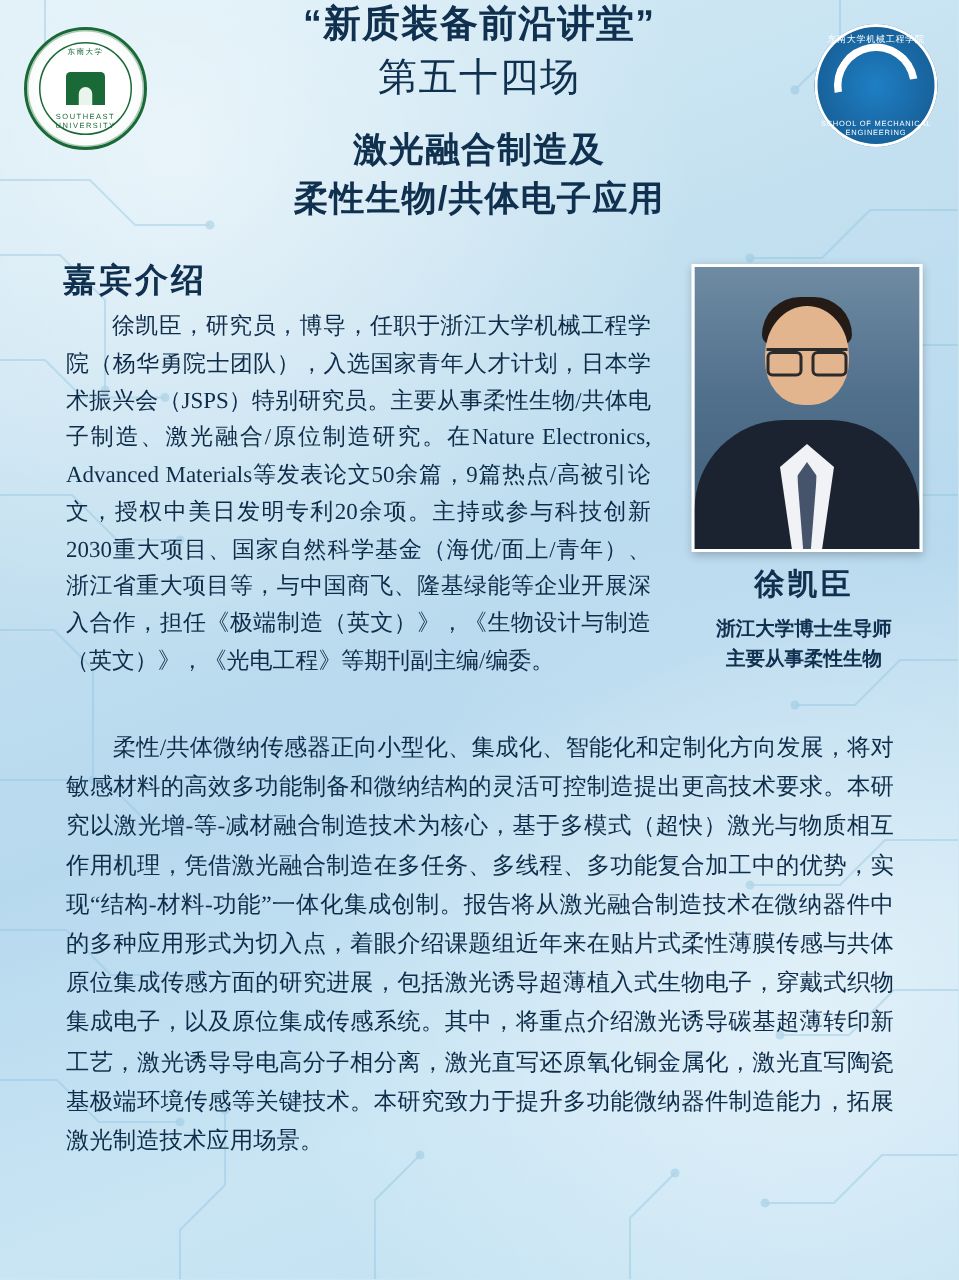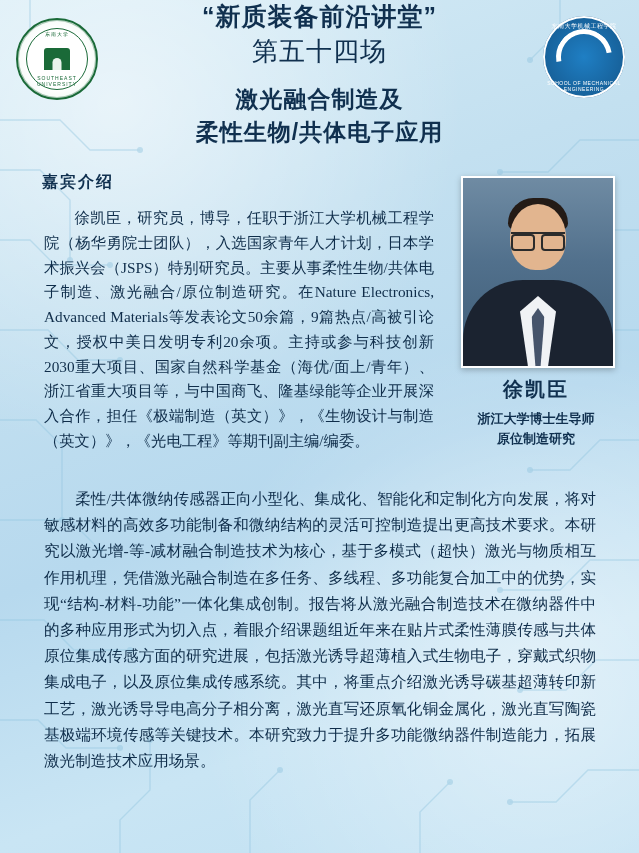--- a/index.html
+++ b/index.html
@@ -143,21 +143,21 @@
   }
   .t3 {
     margin-top: 14px;
     font-size: 23px;
     font-weight: bold;
     line-height: 1.45;
     letter-spacing: 1px;
   }
 
   .section-head {
-    font-size: 16px;
+    font-size: 22px;
     font-weight: bold;
     color: #10304f;
     letter-spacing: 2px;
   }
   .guest-head {
     position: absolute;
     left: 42px;
     top: 172px;
   }
   .abstract-head {
@@ -392,19 +392,19 @@
     <div class="portrait">
       <div class="hair"></div>
       <div class="head"></div>
       <div class="glasses"></div>
       <div class="body"></div>
       <div class="shirt"></div>
       <div class="tie"></div>
     </div>
     <div class="speaker-name">徐凯臣</div>
     <div class="speaker-title">浙江大学博士生导师</div>
-    <div class="speaker-title" style="margin-top:0">原位制造研究</div>
+    <div class="speaker-title" style="margin-top:0">主要从事柔性生物</div>
   </div>
 
   <div class="abstract-body">柔性/共体微纳传感器正向小型化、集成化、智能化和定制化方向发展，将对敏感材料的高效多功能制备和微纳结构的灵活可控制造提出更高技术要求。本研究以激光增-等-减材融合制造技术为核心，基于多模式（超快）激光与物质相互作用机理，凭借激光融合制造在多任务、多线程、多功能复合加工中的优势，实现“结构-材料-功能”一体化集成创制。报告将从激光融合制造技术在微纳器件中的多种应用形式为切入点，着眼介绍课题组近年来在贴片式柔性薄膜传感与共体原位集成传感方面的研究进展，包括激光诱导超薄植入式生物电子，穿戴式织物集成电子，以及原位集成传感系统。其中，将重点介绍激光诱导碳基超薄转印新工艺，激光诱导导电高分子相分离，激光直写还原氧化铜金属化，激光直写陶瓷基极端环境传感等关键技术。本研究致力于提升多功能微纳器件制造能力，拓展激光制造技术应用场景。</div>
 
 
 </div>
 
 </body></html>

